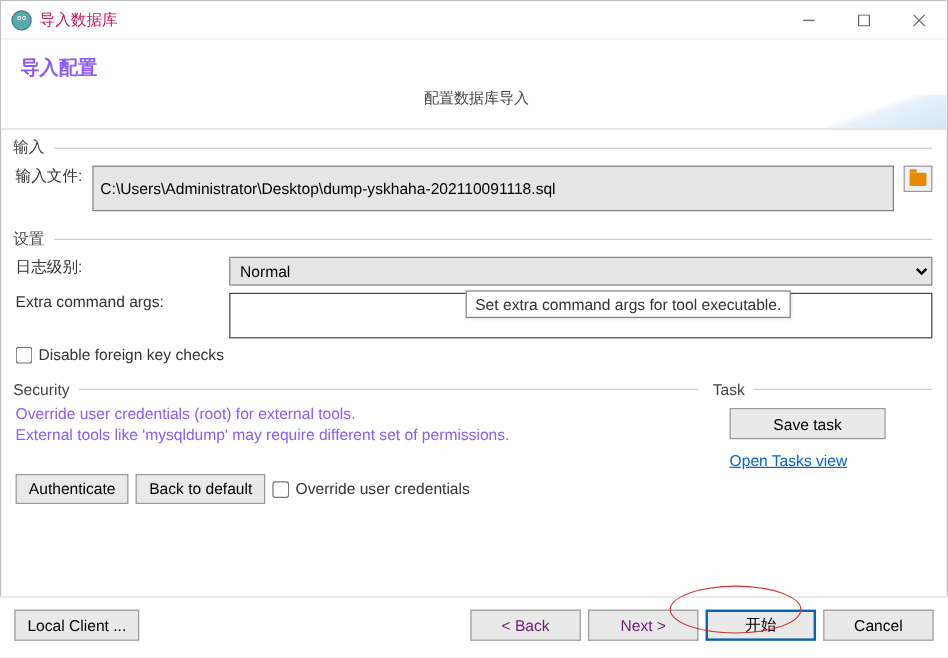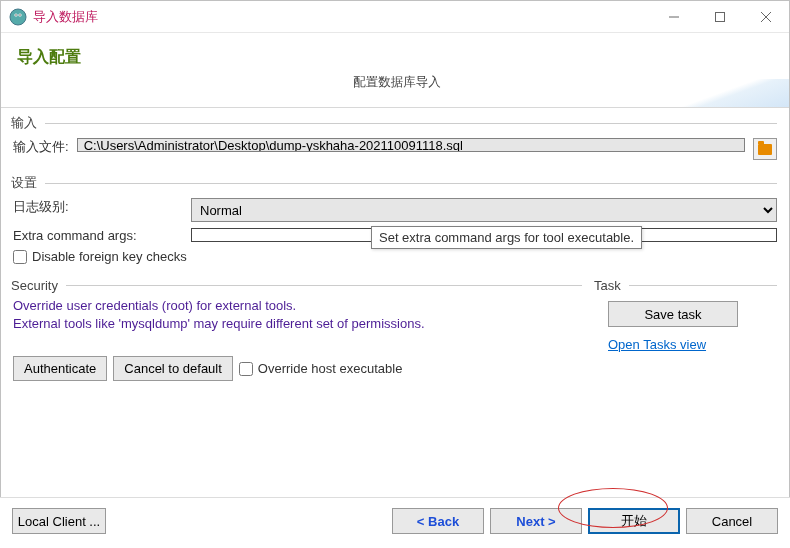--- a/index.html
+++ b/index.html
@@ -46,21 +46,21 @@
   
   .banner {
     background: #fff;
     padding: 14px 16px 16px 16px;
     border-bottom: 1px solid #d8d8d8;
     position: relative;
   }
   .banner h1 {
     font-size: 16px;
     font-weight: bold;
-    color: #4d7c0f;
+    color: #8b5cf6;
     margin-bottom: 6px;
   }
   .banner .sub {
     font-size: 12.5px;
     color: #444;
     padding-left: 4px;
     text-align: center;
   }
   .banner::after {
     content: "";
@@ -107,21 +107,21 @@
     display: flex;
     align-items: flex-start;
     gap: 8px;
   }
   .row + .row { margin-top: 6px; }
   .row .lbl {
     white-space: nowrap;
   }
   input[type="text"].field {
     flex: 1;
-    height: 14px;
+    height: 38px;
     border: 1px solid #808080;
     background: #e6e6e6;
     padding: 0 6px;
     font-size: 13px;
     font-family: inherit;
   }
   input[type="text"].field.white {
     background: #fff;
     border: 1px solid #444;
   }
@@ -168,21 +168,21 @@
     display: flex;
     gap: 10px;
     align-items: stretch;
   }
   .sec-group-body {
     padding: 4px 2px 6px 2px;
   }
   .sec-group-body p {
     font-size: 13px;
     line-height: 1.35;
-    color: #4c1d95;
+    color: #8b5cf6;
   }
   .btnrow {
     margin-top: 24px;
     display: flex;
     gap: 6px;
     align-items: center;
   }
   button.btn {
     height: 25px;
     padding: 0 10px;
@@ -236,29 +236,28 @@
   .footer button {
     width: 92px;
     height: 26px;
     border: 1px solid #999;
     background: #e9e9e9;
     font-size: 13px;
     font-family: inherit;
     cursor: pointer;
   }
   .footer button.disabled {
-    color: #1d4ed8;
+    color: #701a75;
     cursor: default;
-    font-weight: bold;
   }
   .footer button.primary {
     border: 2px solid #0a64ad;
     background: #e9e9e9;
   }
-  .footer button.local-client { width: 94px; }
+  .footer button.local-client { width: 104px; }
 
   
   .red-ellipse {
     position: absolute;
     border: 1.5px solid #d03030;
     border-radius: 50% / 50%;
     pointer-events: none;
     z-index: 20;
   }
 </style>
@@ -329,36 +328,36 @@
         <span class="lbl" style="width:170px">Extra command args:</span>
         <input type="text" class="field white" value="" style="">
       </div>
       <div class="row">
         <label class="chk">
           <input type="checkbox" style="">
           <span>Disable foreign key checks</span>
         </label>
       </div>
 
-      <div class="tooltip" style="left:360px; top:34px;">Set extra command args for tool executable.</div>
+      <div class="tooltip" style="left:377px; top:34px;">Set extra command args for tool executable.</div>
     </div>
   </fieldset>
 
   <div class="sec-task-row">
     <fieldset class="group" style="flex:1">
       <legend>Security</legend>
       <div class="sec-group-body">
         <p>Override user credentials (root) for external tools.</p>
         <p>External tools like 'mysqldump' may require different set of permissions.</p>
         <div class="btnrow">
           <button class="btn">Authenticate</button>
-          <button class="btn">Cancel to default</button>
+          <button class="btn">Back to default</button>
           <label class="chk">
             <input type="checkbox" style="">
-            <span>Override host executable</span>
+            <span>Override user credentials</span>
           </label>
         </div>
       </div>
     </fieldset>
 
     <fieldset class="group task-group">
       <legend>Task</legend>
       <div class="task-body">
         <button class="btn">Save task</button>
         <a href="#" class="lnk">Open Tasks view</a>

